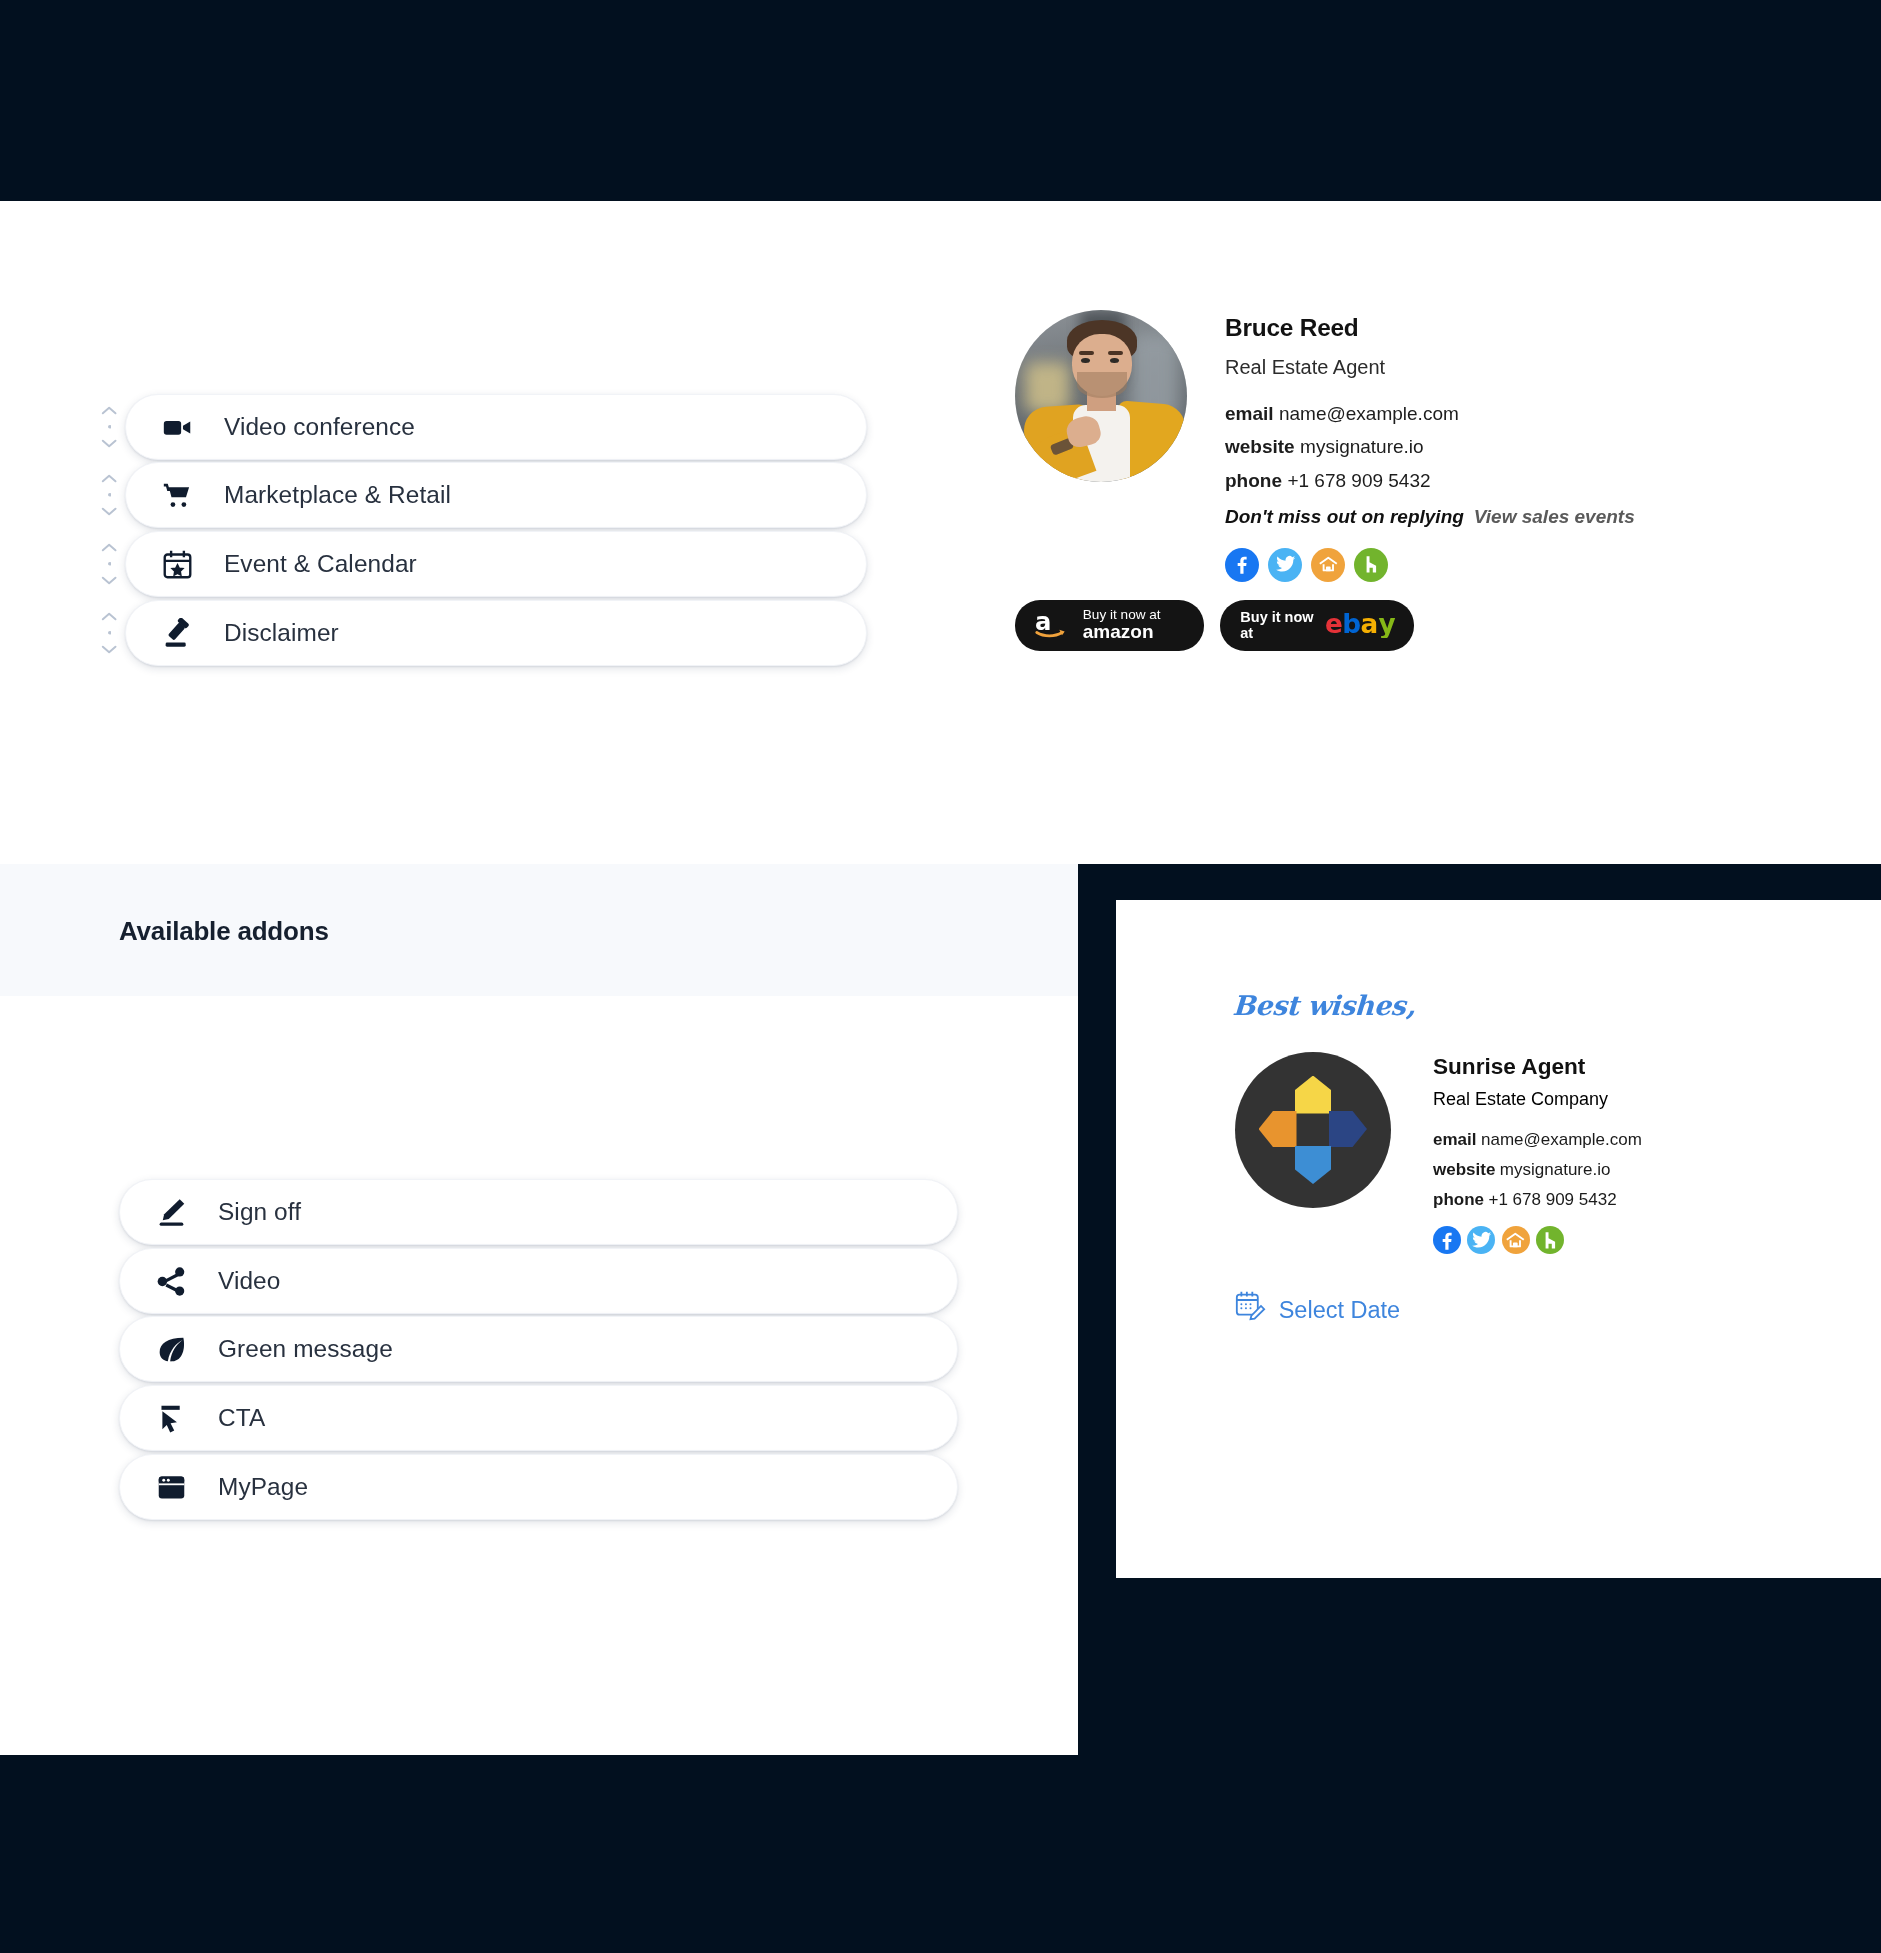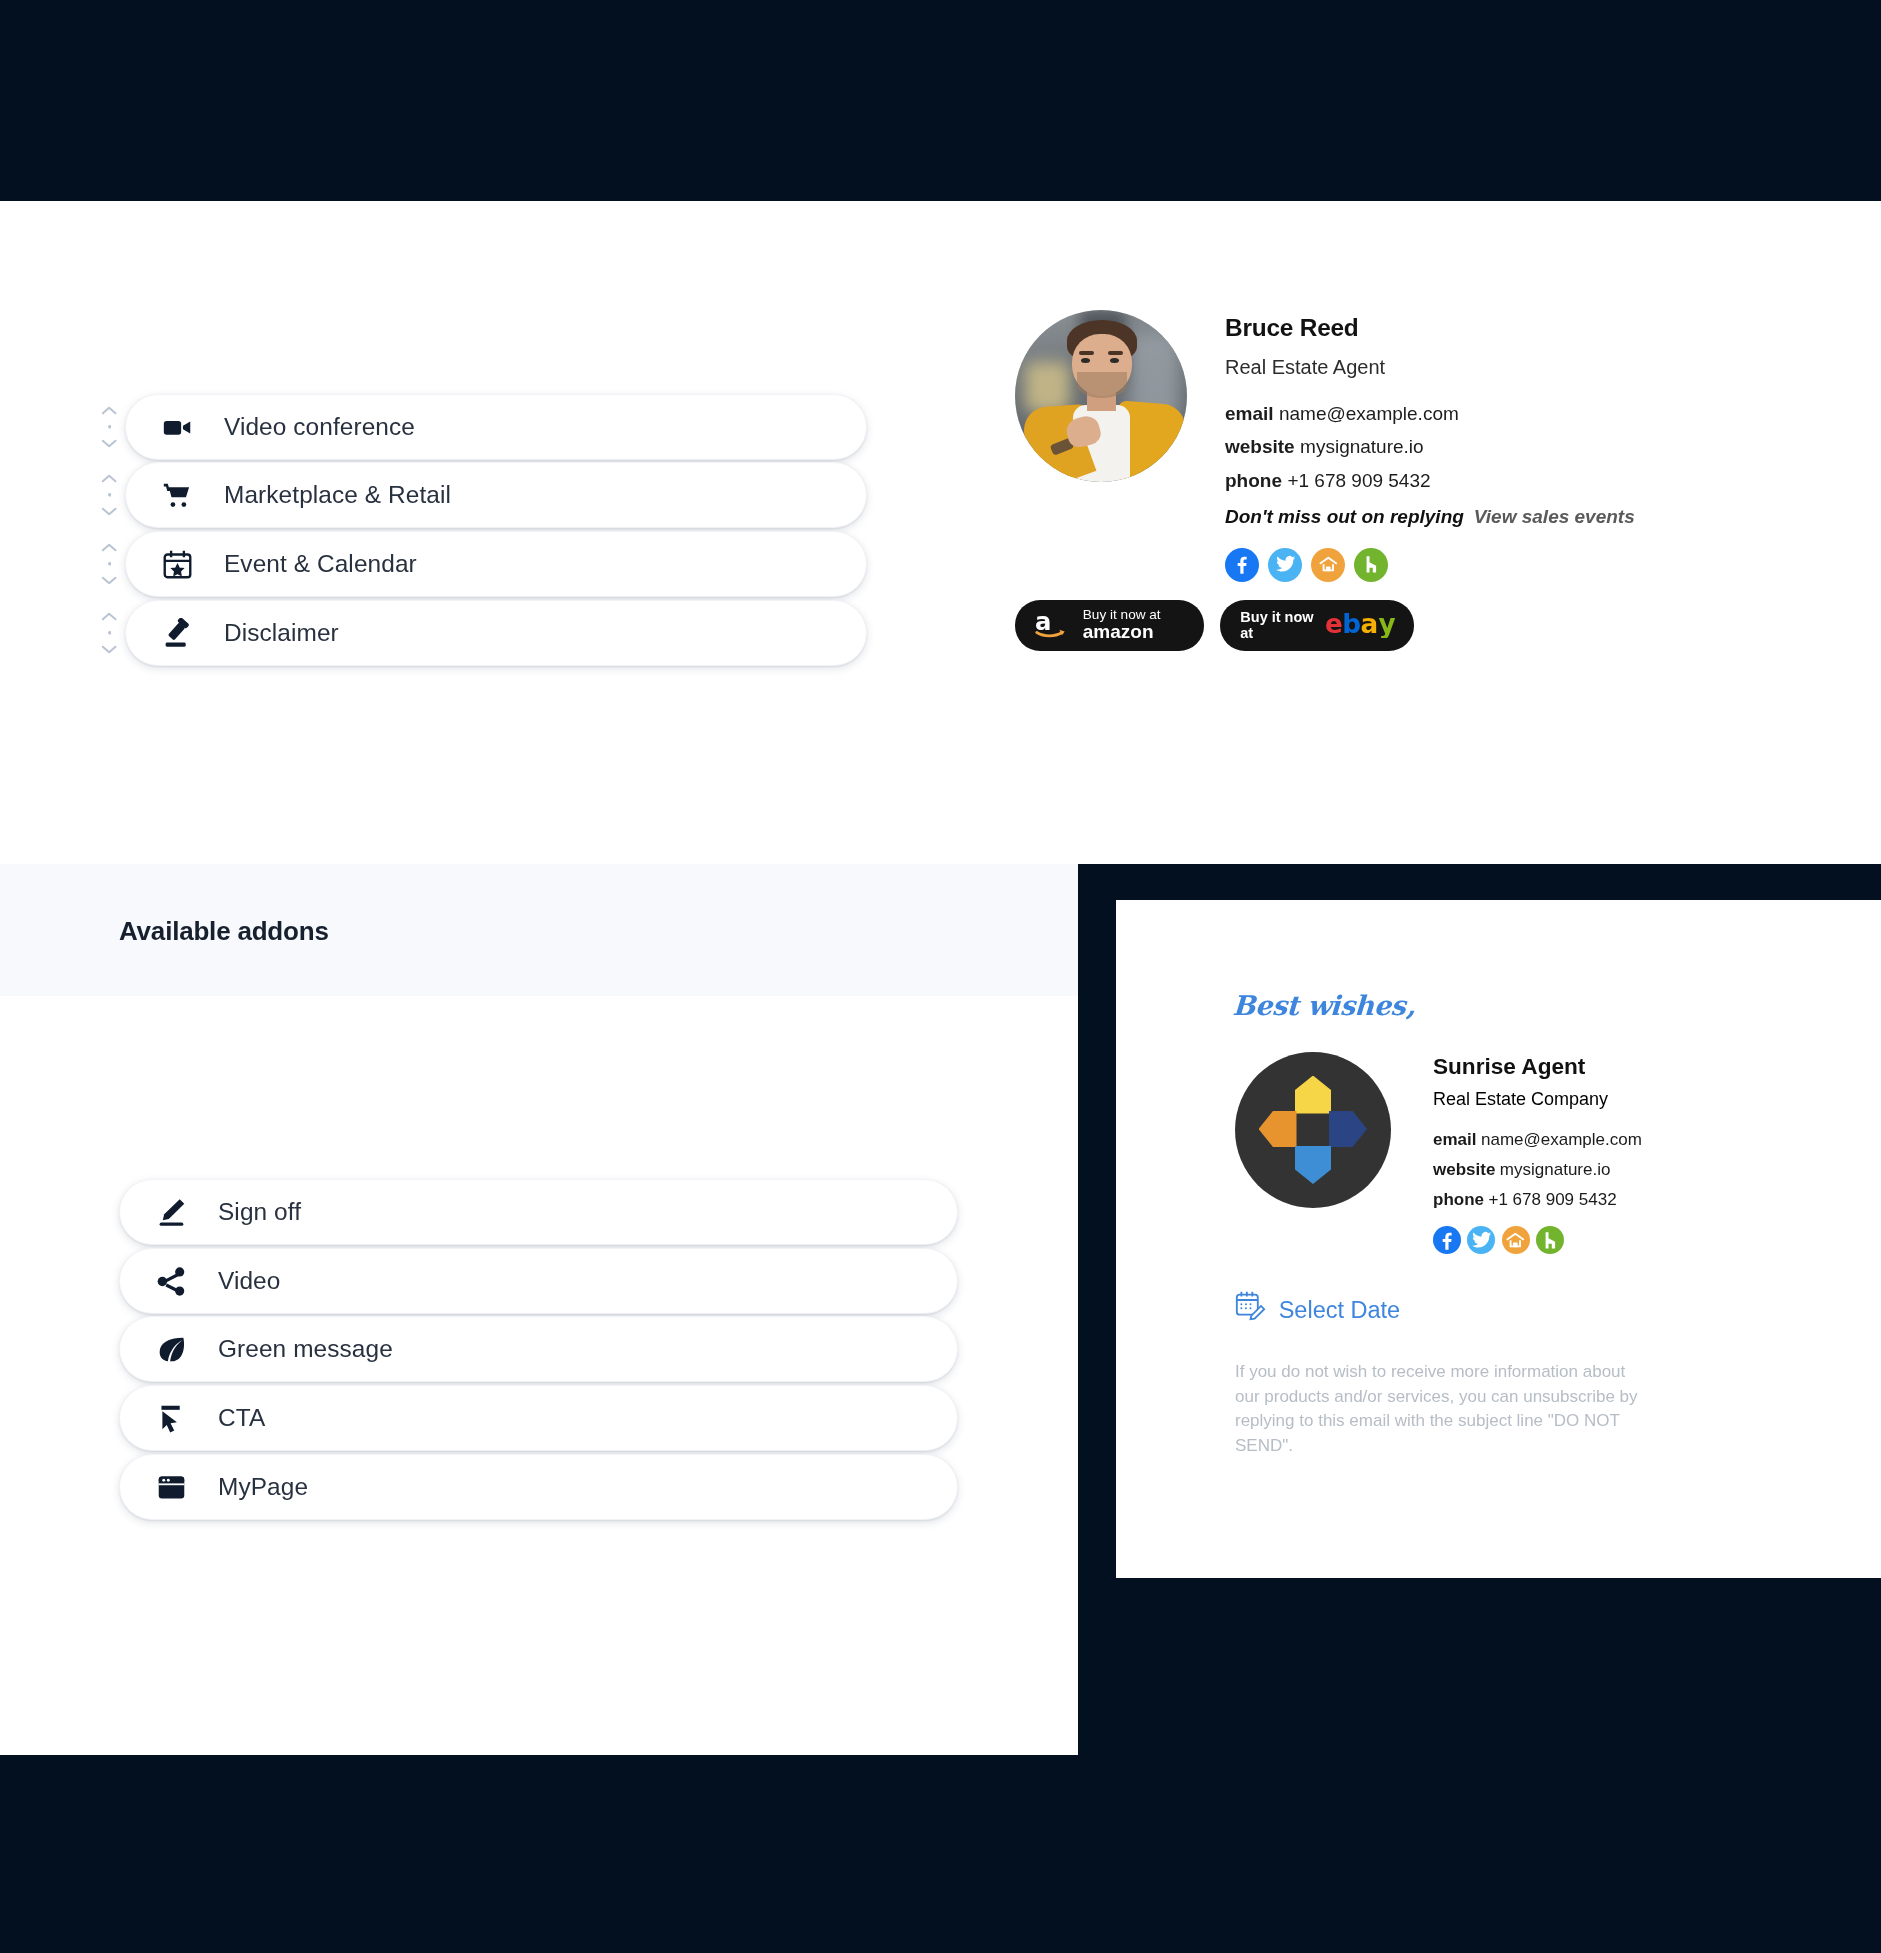--- a/index.html
+++ b/index.html
@@ -495,16 +495,15 @@
               <circle cx="17" cy="15.5" r="1.1"></circle>
             <circle cx="7" cy="20" r="1.1"></circle>
               <circle cx="12" cy="20" r="1.1"></circle>
               <circle cx="17" cy="20" r="1.1"></circle>
           </g>
           <path d="M18 28l10.5-10.5 3.5 3.5L21.5 31.5 17 32z" fill="#fff"></path>
         </svg>
       </span>
       <span class="txt">Select Date</span>
     </div>
-    <div class="unsub">If you do not wish to receive more information about our products and/or services, you can unsubscribe by replying to this email with the subject line "DO NOT SEND".</div>
   </div>
 </div>
 
 
 </body></html>

